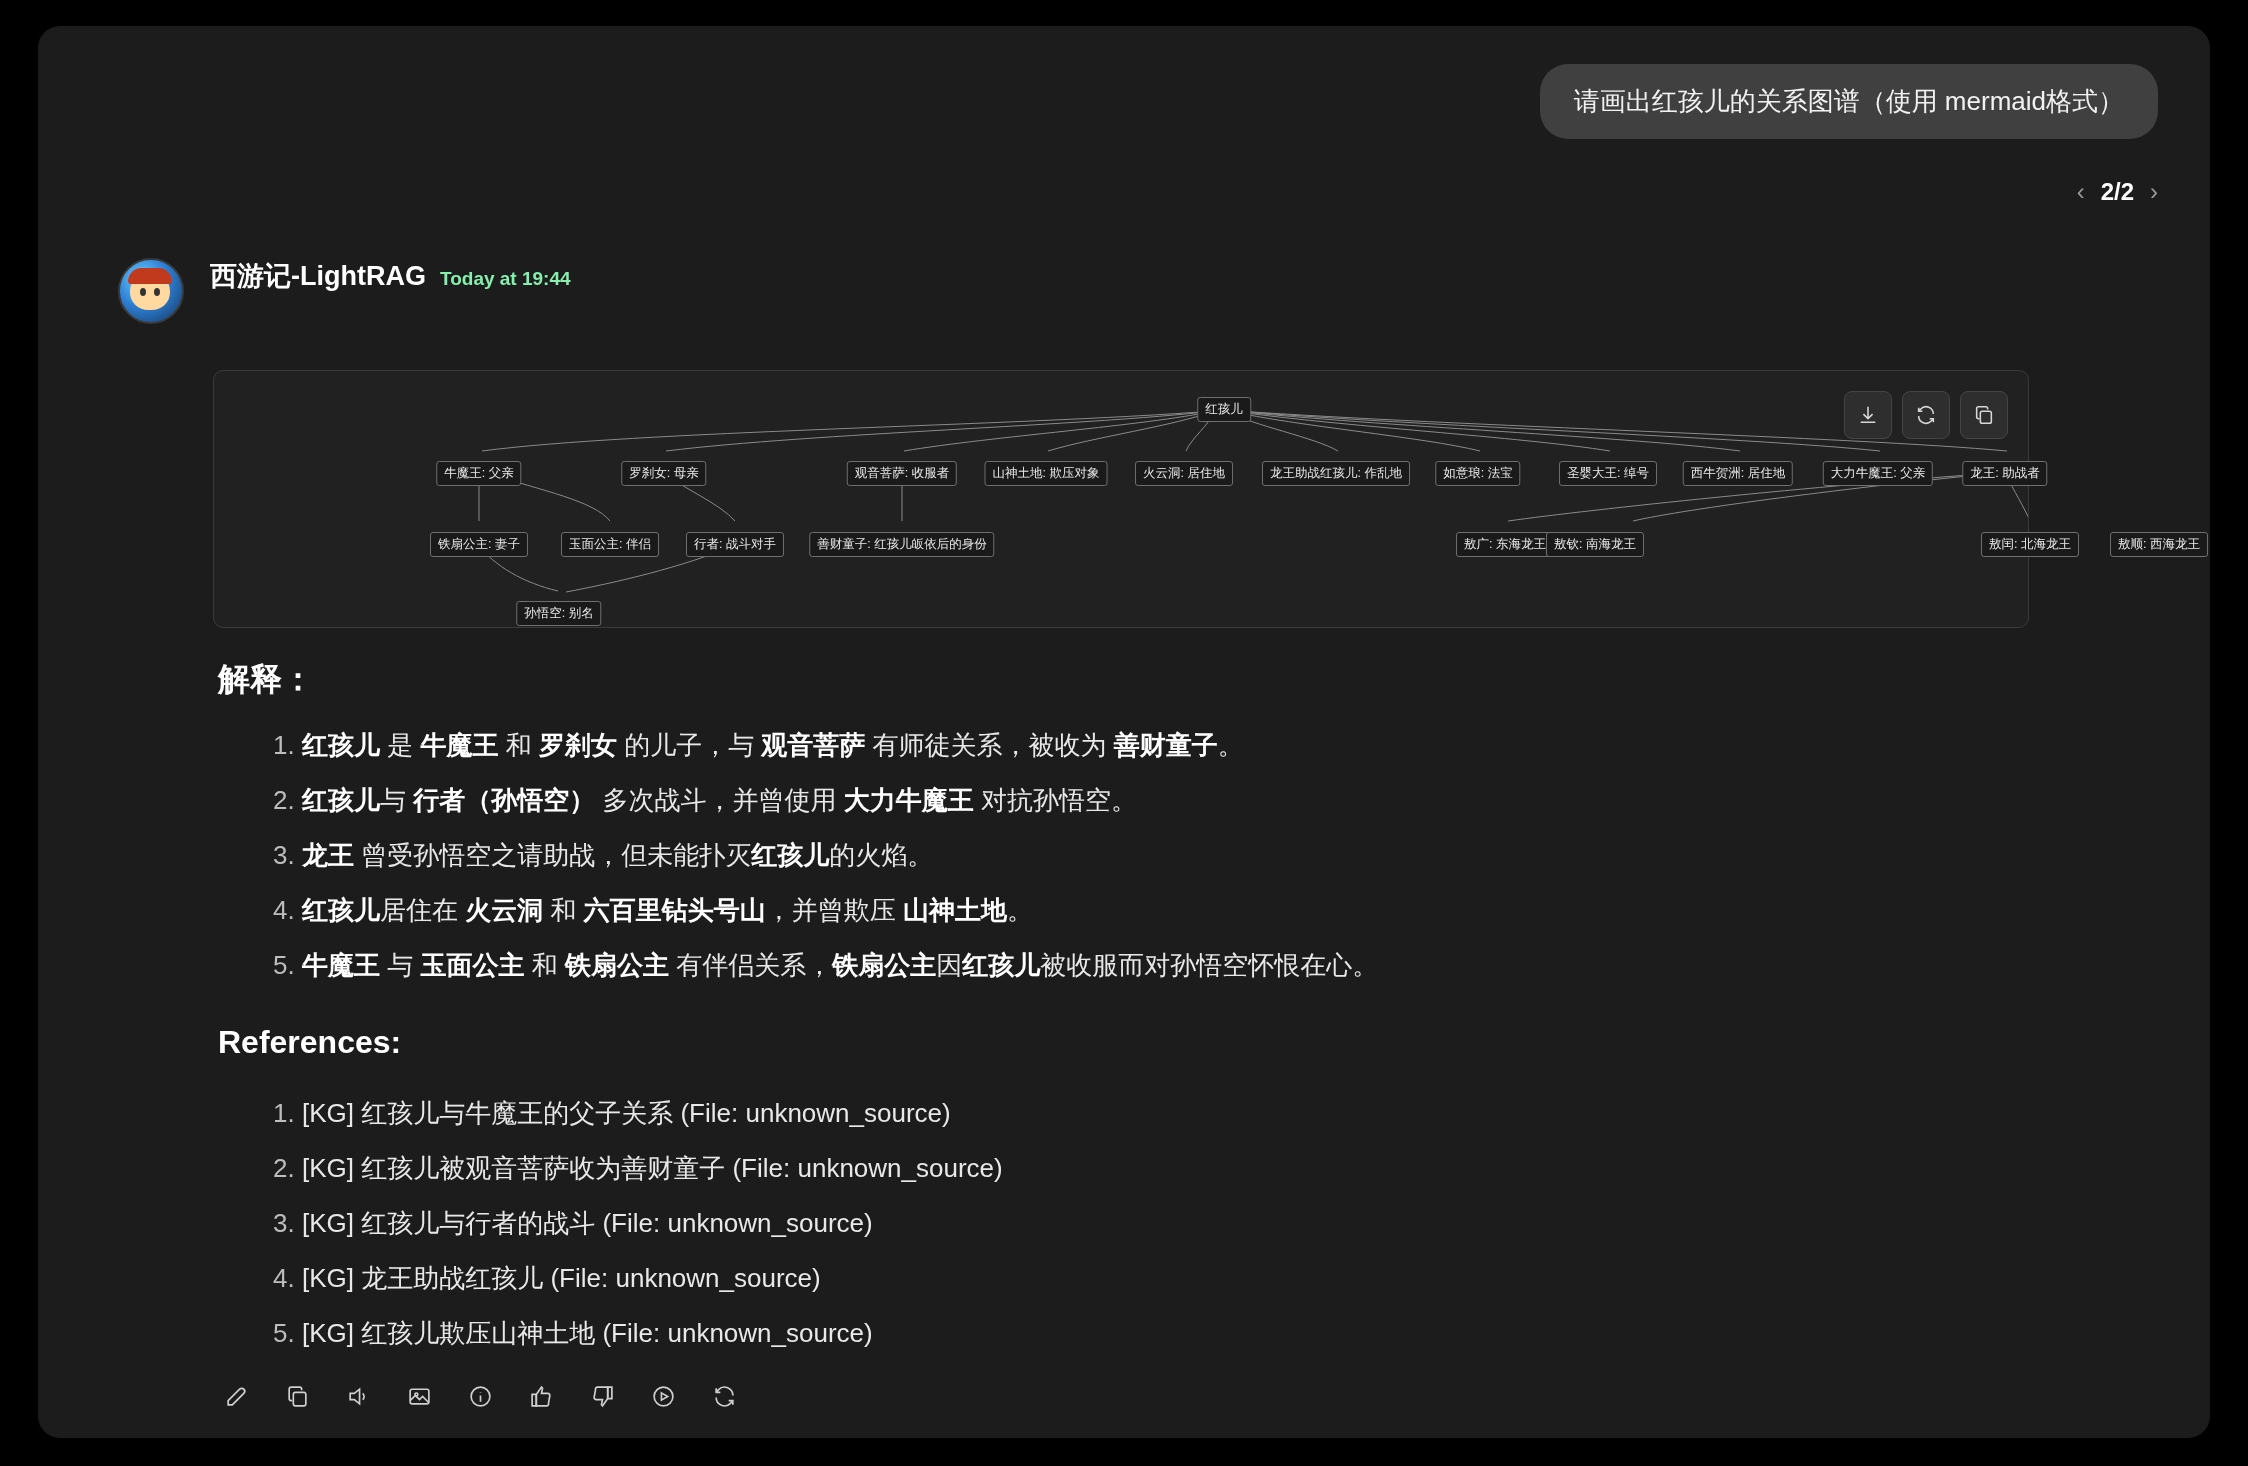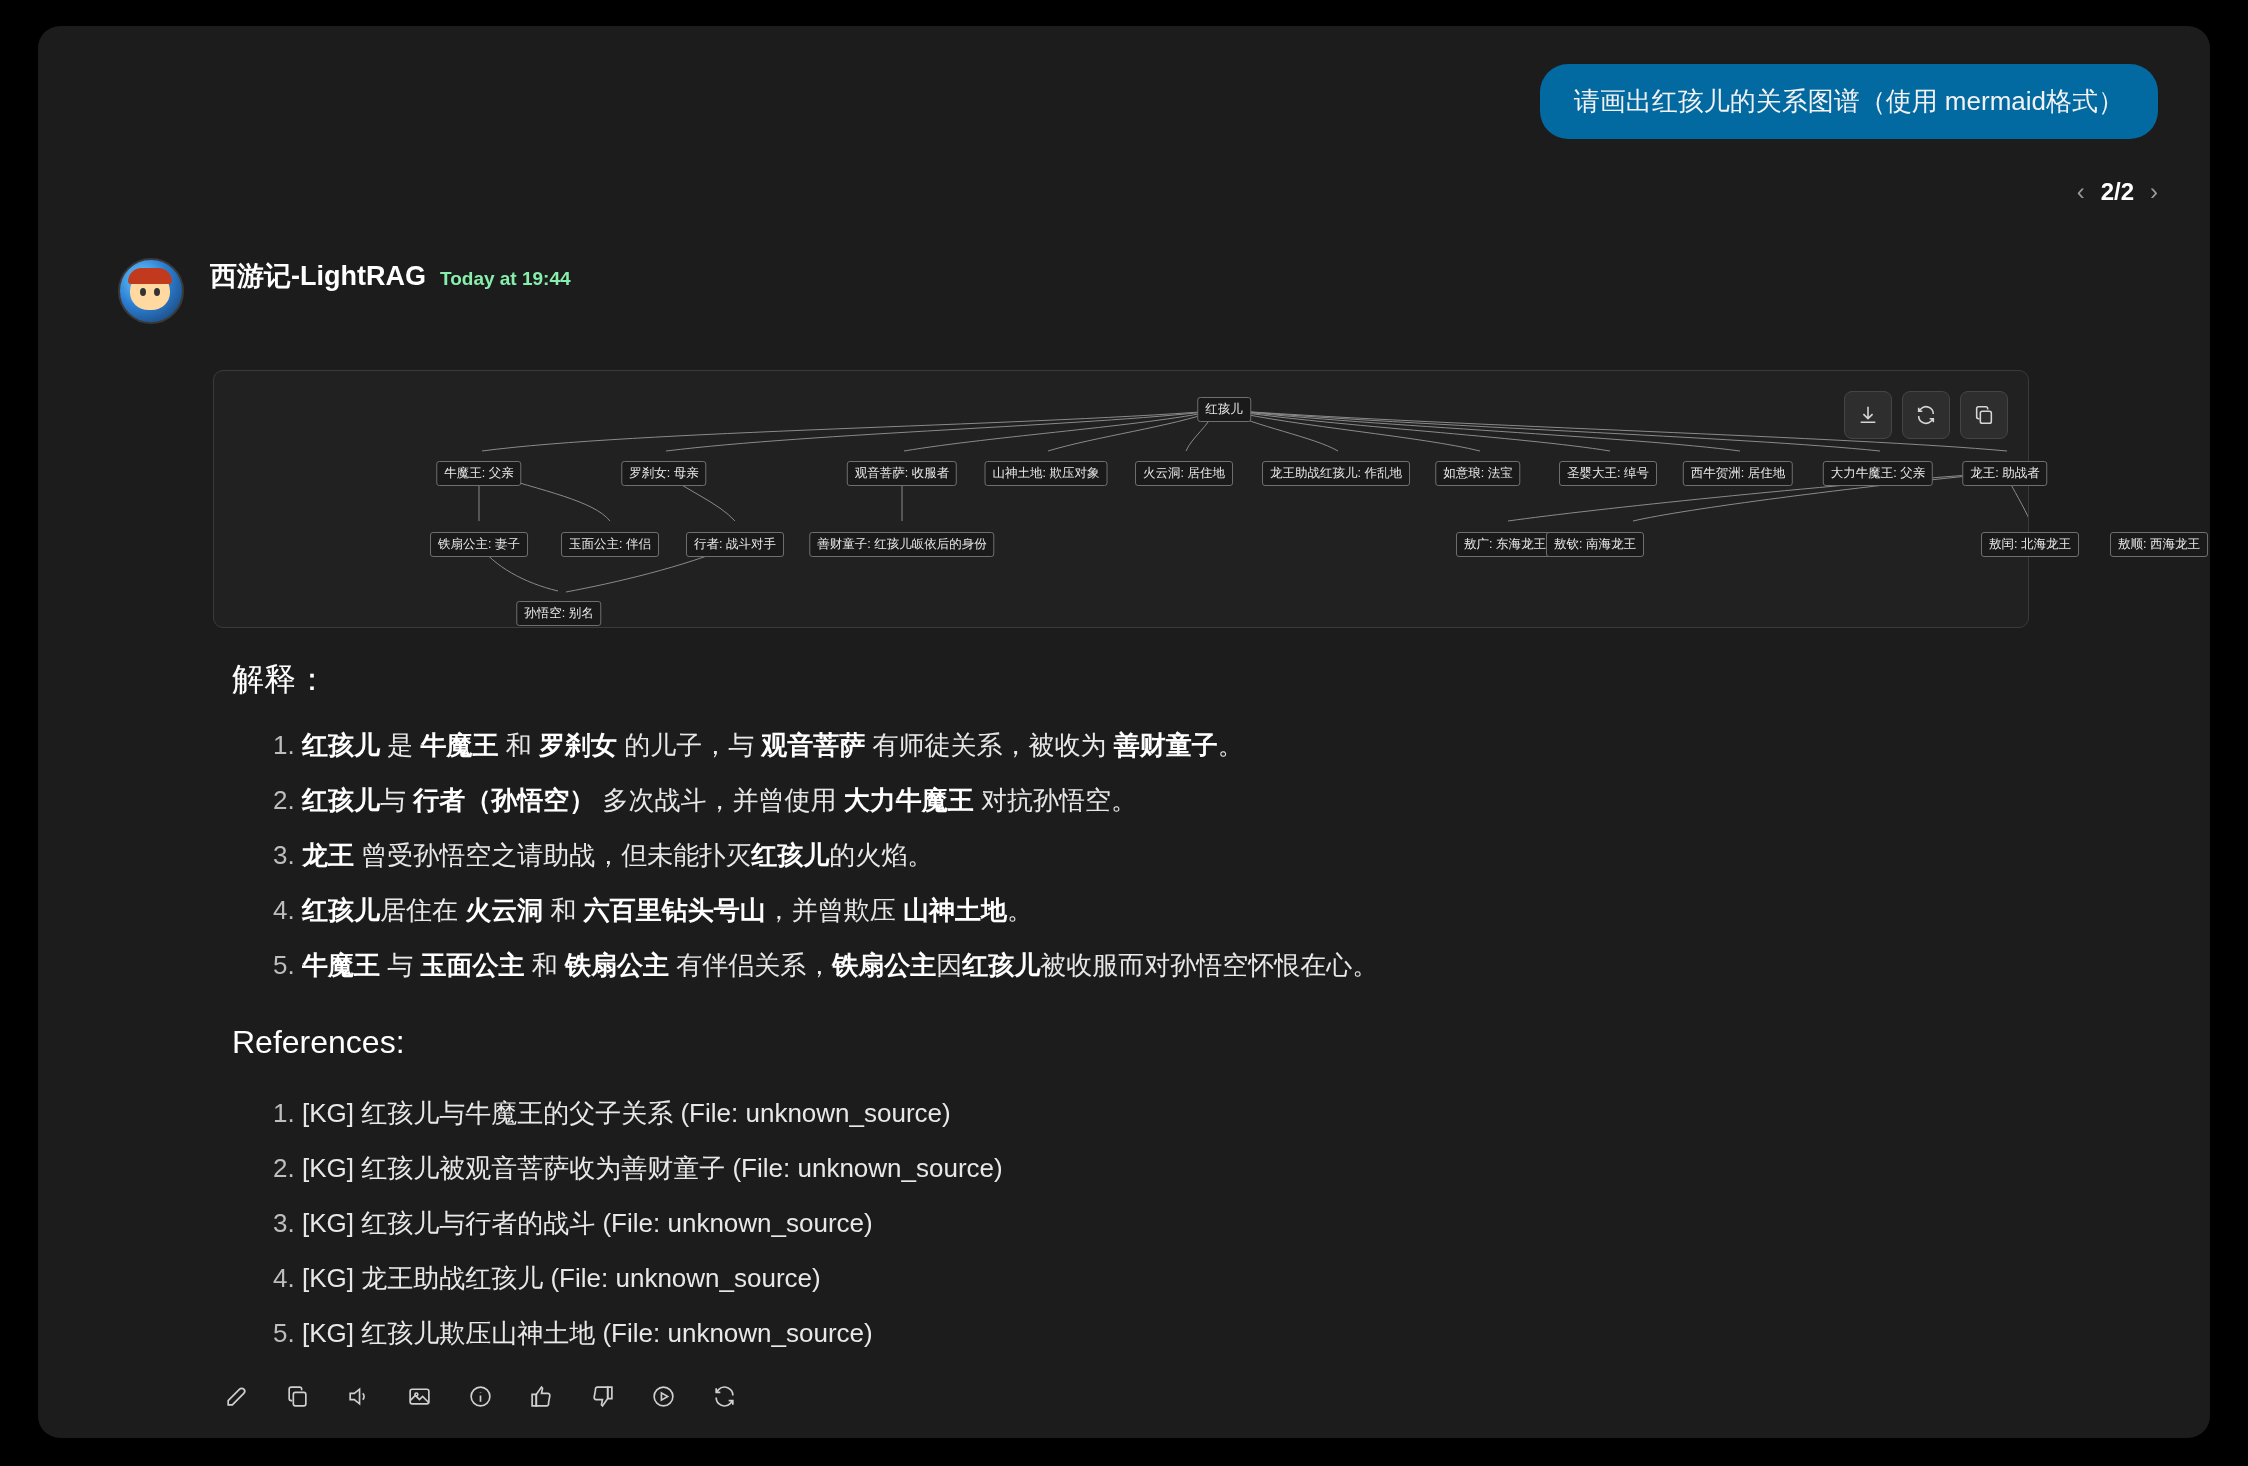--- a/index.html
+++ b/index.html
@@ -20,21 +20,21 @@
     background: #1c1c1c;
     border-radius: 22px;
   }
   
   .user-row {
     position: absolute;
     right: 52px;
     top: 38px;
   }
   .user-bubble {
-    background: #0369a1;
+    background: #404040;
     color: #f2f2f2;
     font-size: 26px;
     border-radius: 28px;
     padding: 20px 34px;
     white-space: nowrap;
   }
   .pager {
     position: absolute;
     right: 52px;
     top: 152px;
@@ -135,23 +135,23 @@
     line-height: 1;
     padding: 5px 7px;
     white-space: nowrap;
     transform: translateX(-50%);
   }
   .graph svg { position: absolute; inset: 0; width: 100%; height: 100%; }
   .graph svg path { stroke: #8a8a8a; fill: none; stroke-width: 1; }
   
   .sec-title {
     position: absolute;
-    left: 194px;
+    left: 180px;
     color: #ffffff;
-    font-weight: normal;
+    font-weight: bold;
     font-size: 32px;
     text-align: center;
   }
   .explain-title { top: 632px; }
   .ref-title { top: 998px; }
   ol.list {
     position: absolute;
     left: 196px;
     margin: 8px;
     padding-left: 60px;

